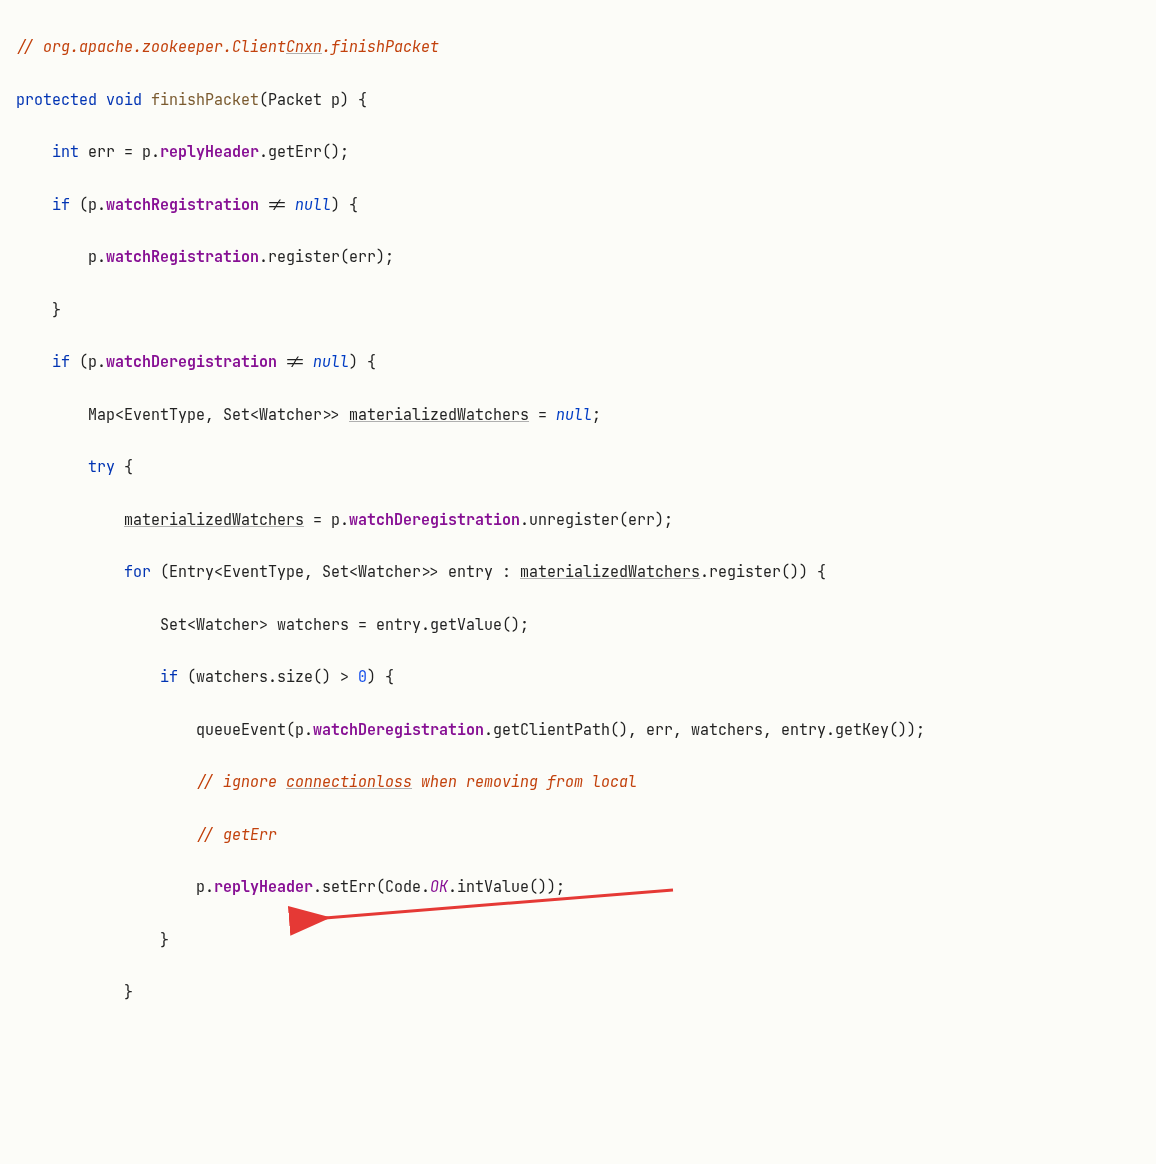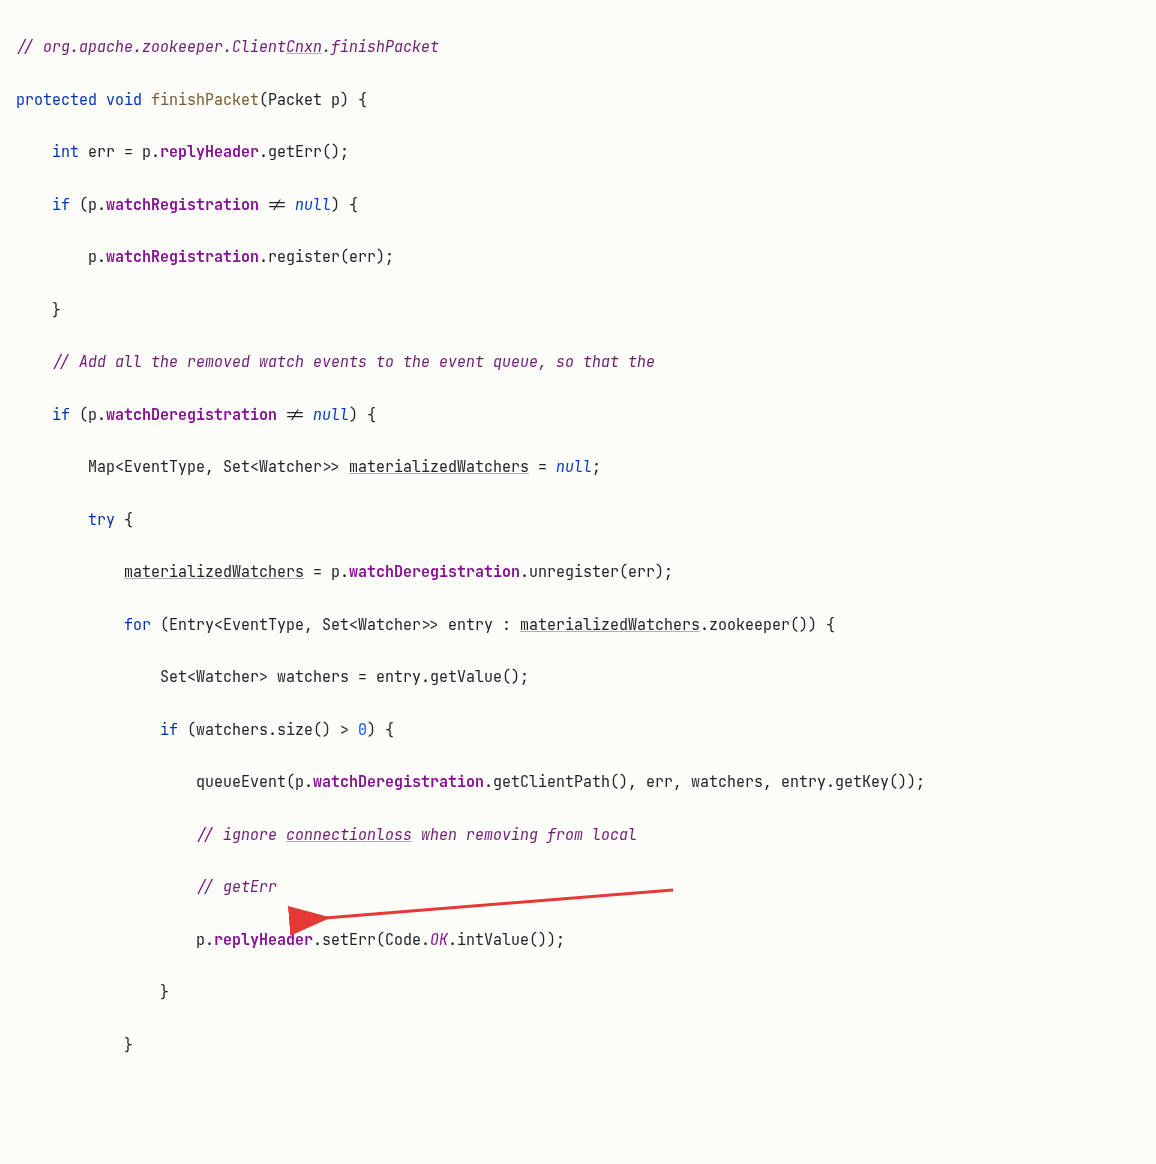--- a/index.html
+++ b/index.html
@@ -11,21 +11,21 @@
     line-height: 1.75;
     color: #222;
   }
   .code-block {
     position: relative;
     padding: 8px 16px 16px 16px;
     white-space: pre;
     overflow-x: auto;
   }
   .line { display: block; }
-  .c  { color: #701a75; font-style: italic; }  
+  .c  { color: #c2410c; font-style: italic; }  
   .kw { color: #0033b3; }                        
   .kn { color: #003cc4; font-style: italic; }                           
   .mth{ color: #7a5a2f; }                        
   .fld{ color: #871094; font-weight: bold; }                        
   .num{ color: #1750eb; }                        
   .con{ color: #871094; font-style: italic; text-align: center; }   
   .und{ text-decoration: underline; text-decoration-color:#b0b0b0; }
 
   .arrow {
     position: absolute;
@@ -36,26 +36,25 @@
 </head>
 <body>
 
 <div class="code-block">
 <span class="line"><span class="c">// org.apache.zookeeper.Client</span><span class="c und">Cnxn</span><span class="c">.finishPacket</span></span>
 <span class="line"><span class="kw">protected void </span><span class="mth">finishPacket</span><span>(Packet p) {</span></span>
 <span class="line"><span>    </span><span class="kw">int </span><span>err = p.</span><span class="fld">replyHeader</span><span>.getErr();</span></span>
 <span class="line"><span>    </span><span class="kw">if</span><span> (p.</span><span class="fld">watchRegistration</span><span> != </span><span class="kn">null</span><span>) {</span></span>
 <span class="line"><span>        </span><span>p.</span><span class="fld">watchRegistration</span><span>.register(err);</span></span>
 <span class="line"><span>    </span><span>}</span></span>
-<span class="line"><span>    </span><span class="c">// Add all the removed watch events to the event queue, so that the</span></span>
 <span class="line"><span>    </span><span class="kw">if</span><span> (p.</span><span class="fld">watchDeregistration</span><span> != </span><span class="kn">null</span><span>) {</span></span>
 <span class="line"><span>        </span><span>Map&lt;EventType, Set&lt;Watcher&gt;&gt; </span><span class="und">materializedWatchers</span><span> = </span><span class="kn">null</span><span>;</span></span>
 <span class="line"><span>        </span><span class="kw">try</span><span> {</span></span>
 <span class="line"><span>            </span><span class="und">materializedWatchers</span><span> = p.</span><span class="fld">watchDeregistration</span><span>.unregister(err);</span></span>
-<span class="line"><span>            </span><span class="kw">for</span><span> (Entry&lt;EventType, Set&lt;Watcher&gt;&gt; entry : </span><span class="und">materializedWatchers</span><span>.zookeeper()) {</span></span>
+<span class="line"><span>            </span><span class="kw">for</span><span> (Entry&lt;EventType, Set&lt;Watcher&gt;&gt; entry : </span><span class="und">materializedWatchers</span><span>.register()) {</span></span>
 <span class="line"><span>                </span><span>Set&lt;Watcher&gt; watchers = entry.getValue();</span></span>
 <span class="line"><span>                </span><span class="kw">if</span><span> (watchers.size() &gt; </span><span class="num">0</span><span>) {</span></span>
 <span class="line"><span>                    </span><span>queueEvent(p.</span><span class="fld">watchDeregistration</span><span>.getClientPath(), err, watchers, entry.getKey());</span></span>
 <span class="line"><span>                    </span><span class="c">// ignore </span><span class="c und">connectionloss</span><span class="c"> when removing from local</span></span>
 <span class="line"><span>                    </span><span class="c">// getErr</span></span>
 <span class="line"><span>                    </span><span>p.</span><span class="fld">replyHeader</span><span>.setErr(Code.</span><span class="con">OK</span><span>.intValue());</span></span>
 <span class="line"><span>                </span><span>}</span></span>
 <span class="line"><span>            </span><span>}</span></span>
 
 

